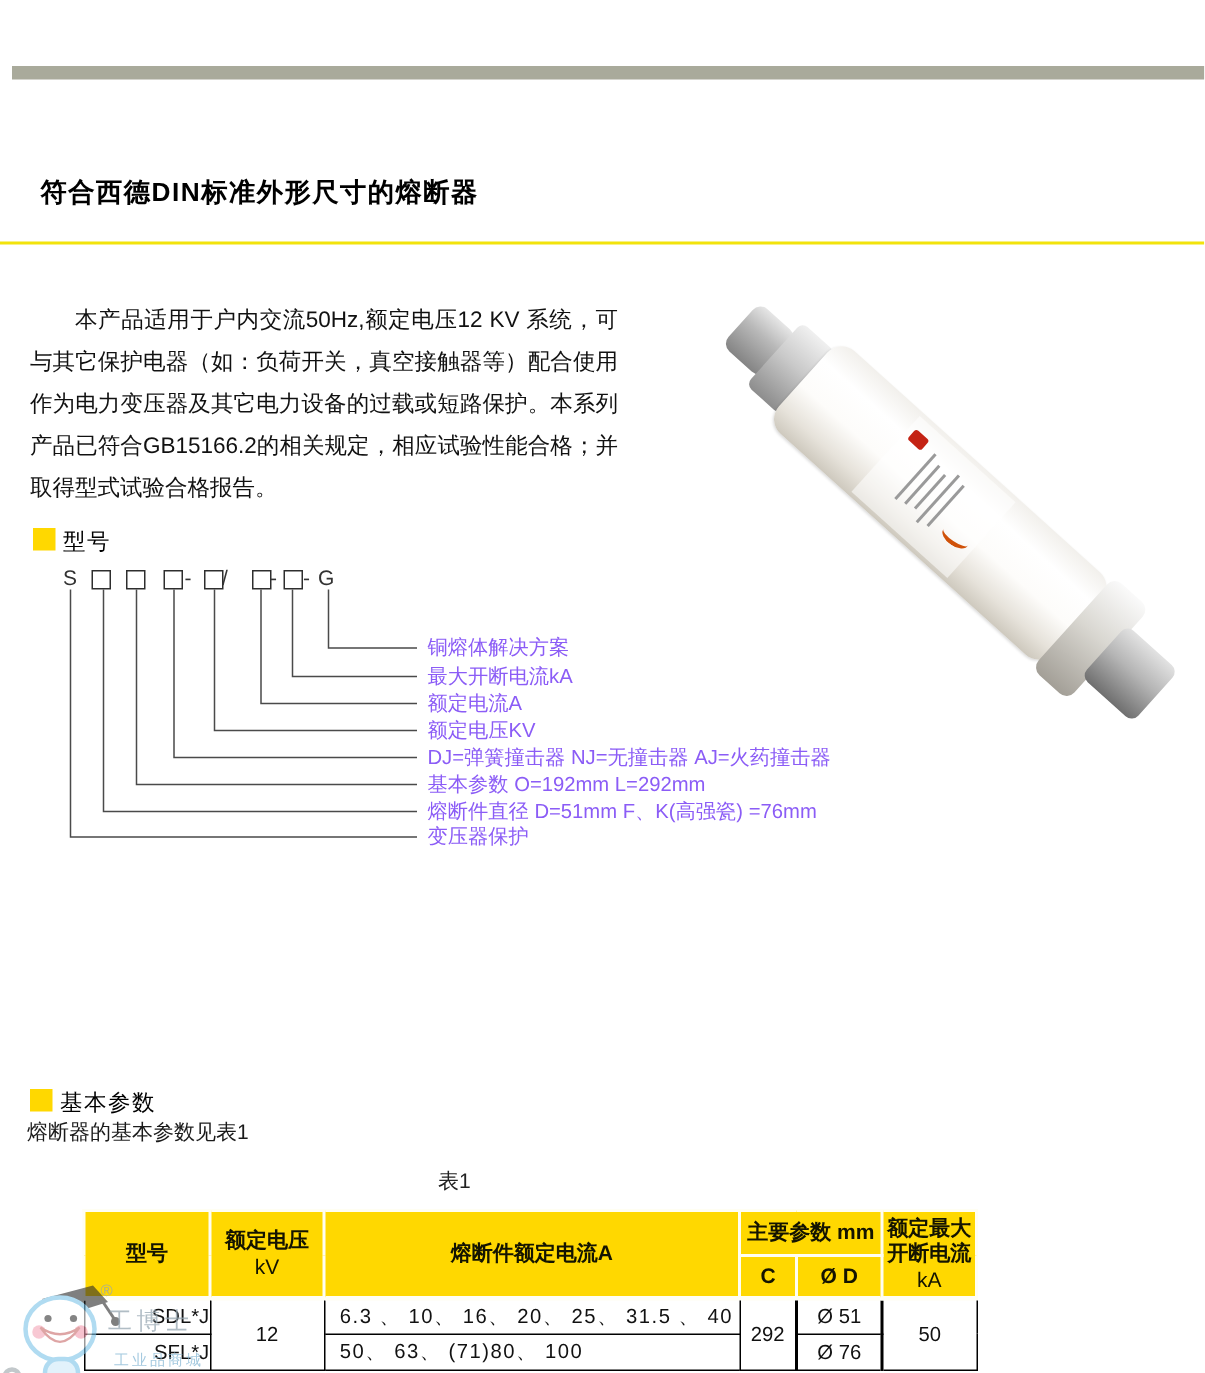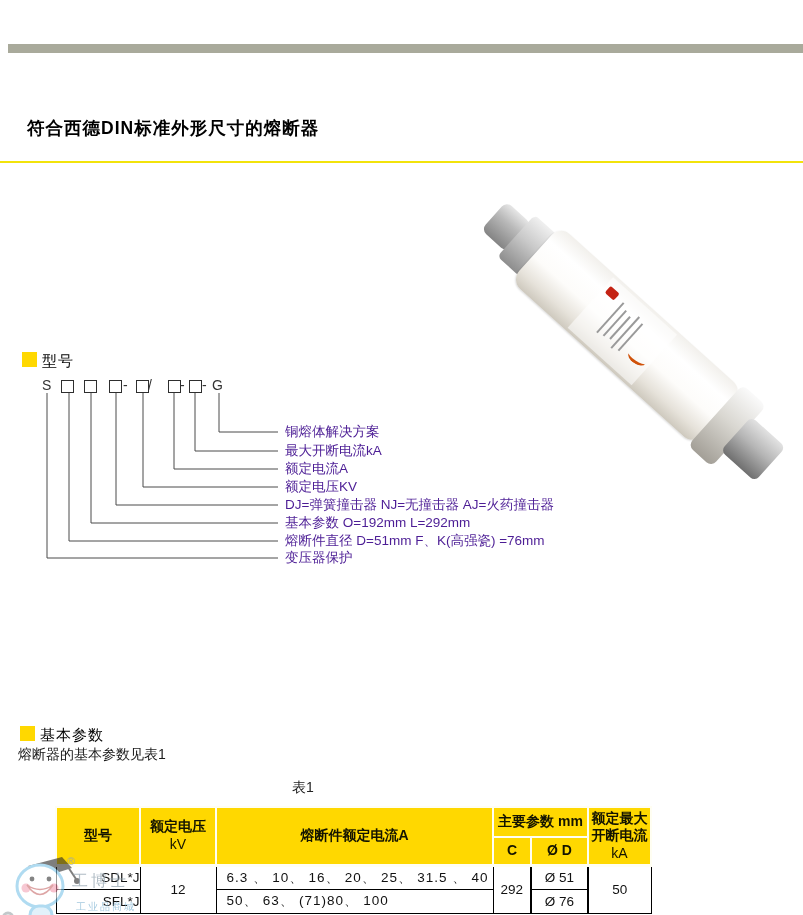--- a/index.html
+++ b/index.html
@@ -10,21 +10,21 @@
   #page-title{left:27px;top:76px;font-size:17.5px;font-weight:bold;letter-spacing:1px;color:#000;}
   #title-rule{left:0;top:121px;width:803px;height:2px;background:#f2e30b;}
   #intro{left:20px;top:160px;width:392px;font-size:15px;line-height:28px;text-align:justify;
          text-indent:2em;color:#111;}
   .bullet{width:15px;height:15px;background:#ffd800;}
   .sec-head{font-size:15px;color:#000;letter-spacing:1px;}
   
   .tok{position:absolute;top:337px;font-size:14px;color:#333;}
   .tokbox{position:absolute;top:340px;width:11px;height:11px;border:1px solid #2e2e2e;background:#fff;}
   #diagram-svg{left:0;top:0;width:803px;height:915px;pointer-events:none;}
-  .legend-label{position:absolute;left:285px;font-size:13.5px;color:#4c1d95;white-space:nowrap;}
+  .legend-label{position:absolute;left:285px;font-size:13.5px;color:#8b5cf6;white-space:nowrap;}
   
   #tbl-wrap{left:55px;top:766px;width:595px;}
   table{border-collapse:collapse;table-layout:fixed;width:595px;}
   th{background:#ffd800;border:2px solid #fffef2;font-size:14px;color:#141400;
      font-weight:bold;padding:0;line-height:1.25;}
   tr.hrow1 th, tr.hrow2 th{border-bottom-color:#fffef2;}
   th.under{border-bottom:3px solid #000;}
   td{border:1px solid #000;font-size:13.5px;color:#111;background:#fff;padding:2px 0;}
   td.cc{text-align:center;}
   td.lp{text-align:right;padding-left:8px;}
@@ -63,20 +63,21 @@
 </head>
 <body>
 
 <div id="page">
 
   <div id="top-bar" class="abs"></div>
 
   <div id="page-title" class="abs">符合西德DIN标准外形尺寸的熔断器</div>
   <div id="title-rule" class="abs"></div>
 
+  <div id="intro" class="abs">本产品适用于户内交流50Hz,额定电压12 KV 系统，可与其它保护电器（如：负荷开关，真空接触器等）配合使用作为电力变压器及其它电力设备的过载或短路保护。本系列产品已符合GB15166.2的相关规定，相应试验性能合格；并取得型式试验合格报告。</div>
 
   <div id="photo" class="abs">
     <div id="fuse-rot">
       <div class="knob"></div>
       <div class="collar"></div>
       <div class="body-tube"></div>
       <div class="flange"></div>
       <div class="tip"></div>
       <div class="fuse-label">
         <div class="flogo"></div>

